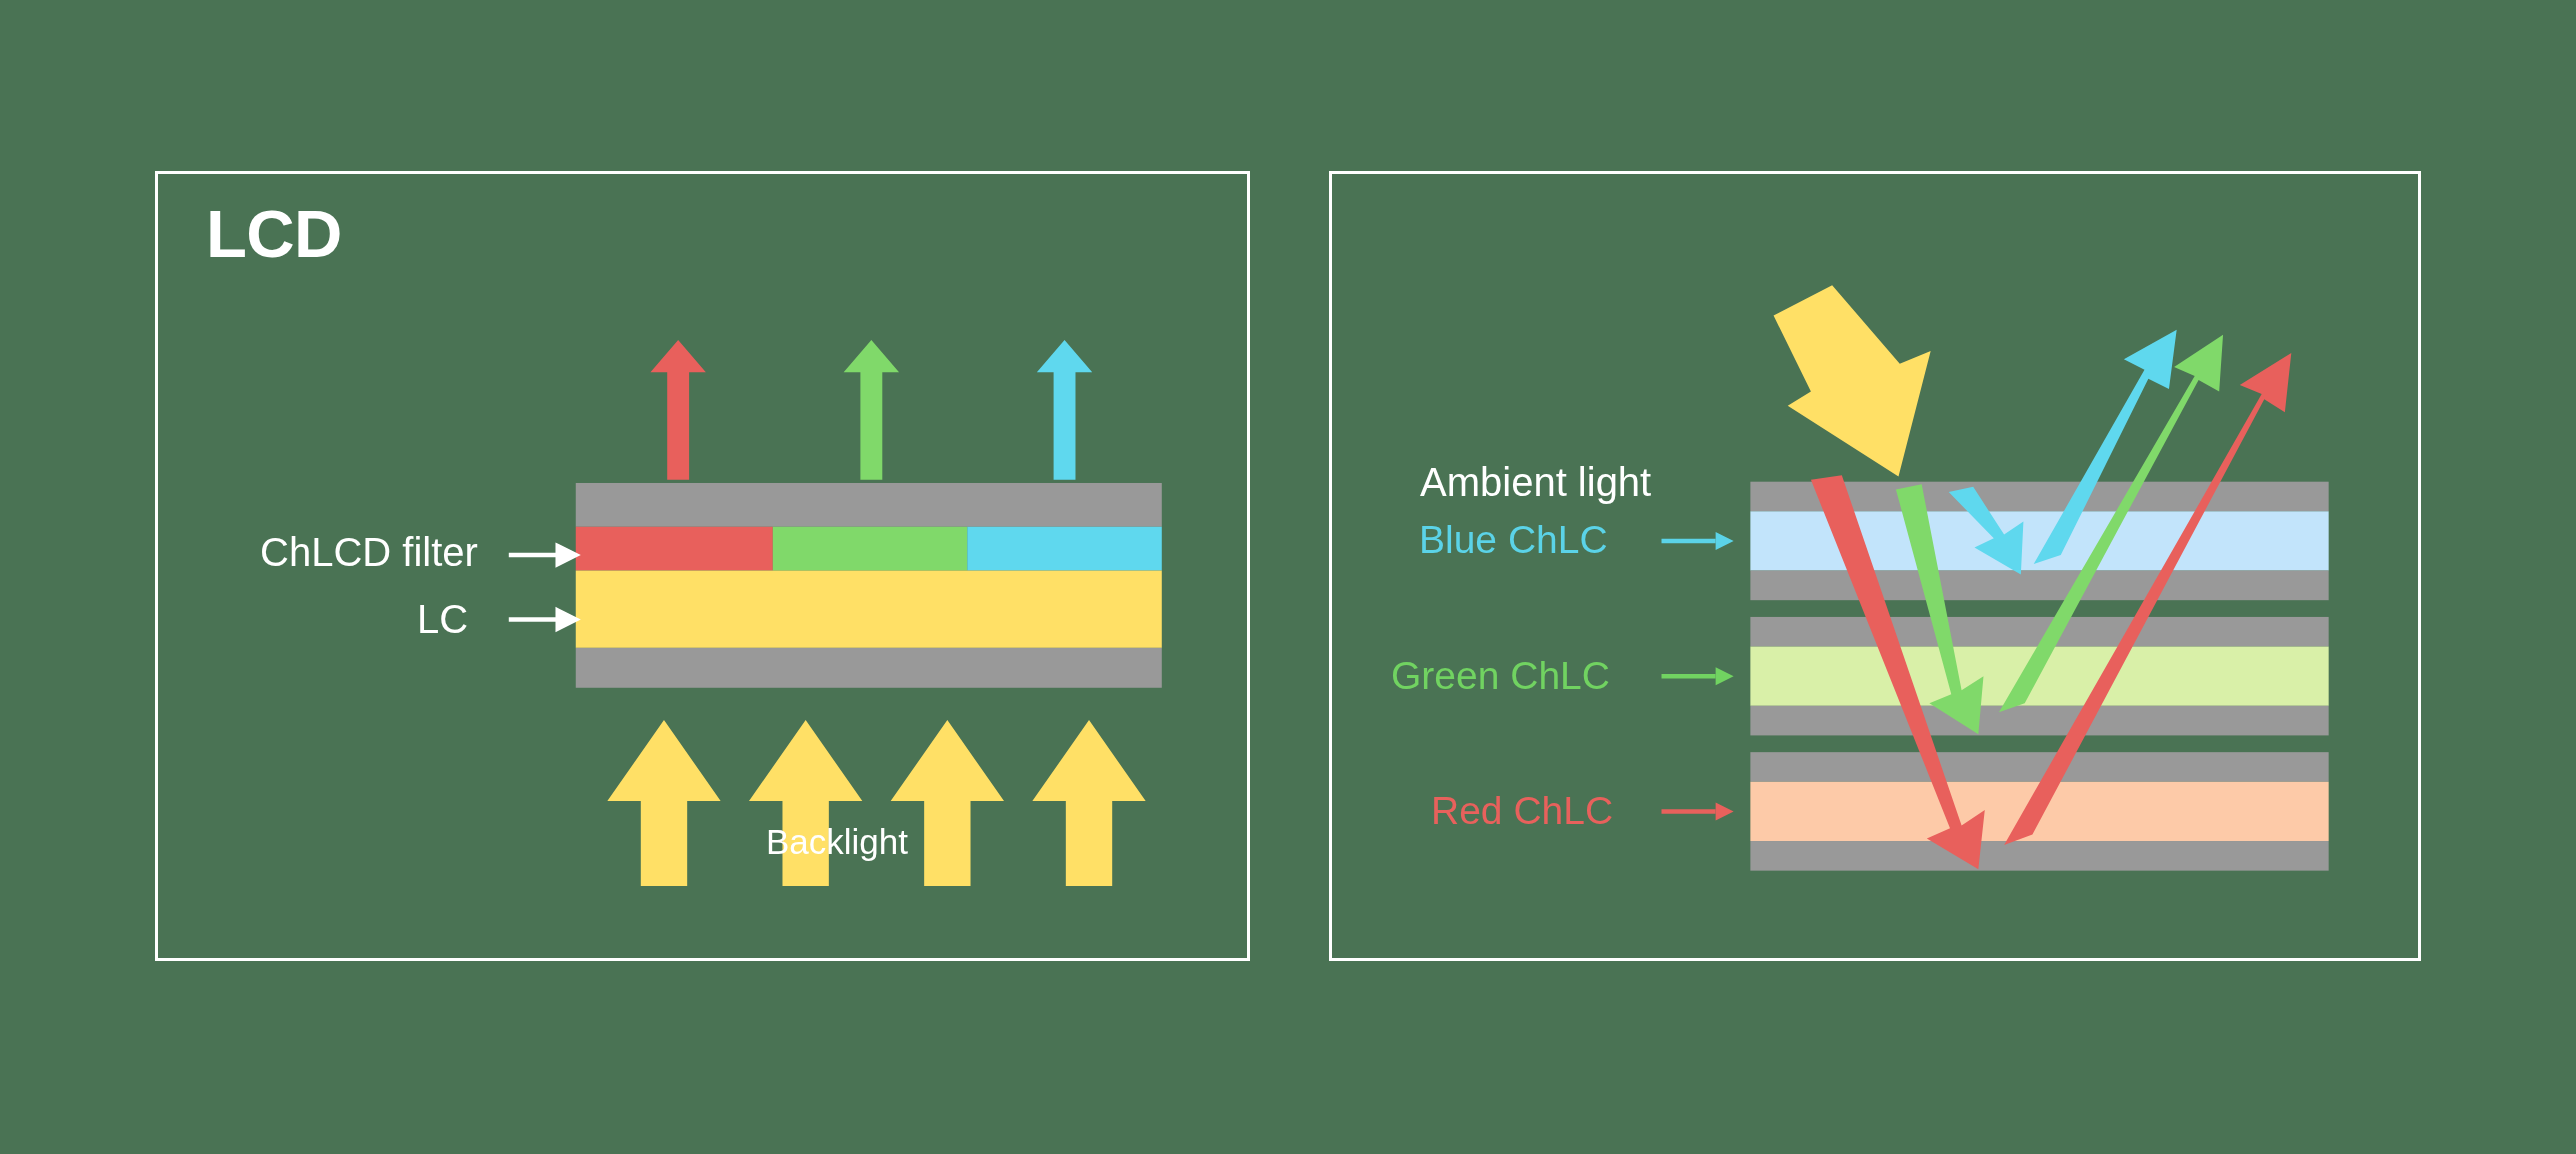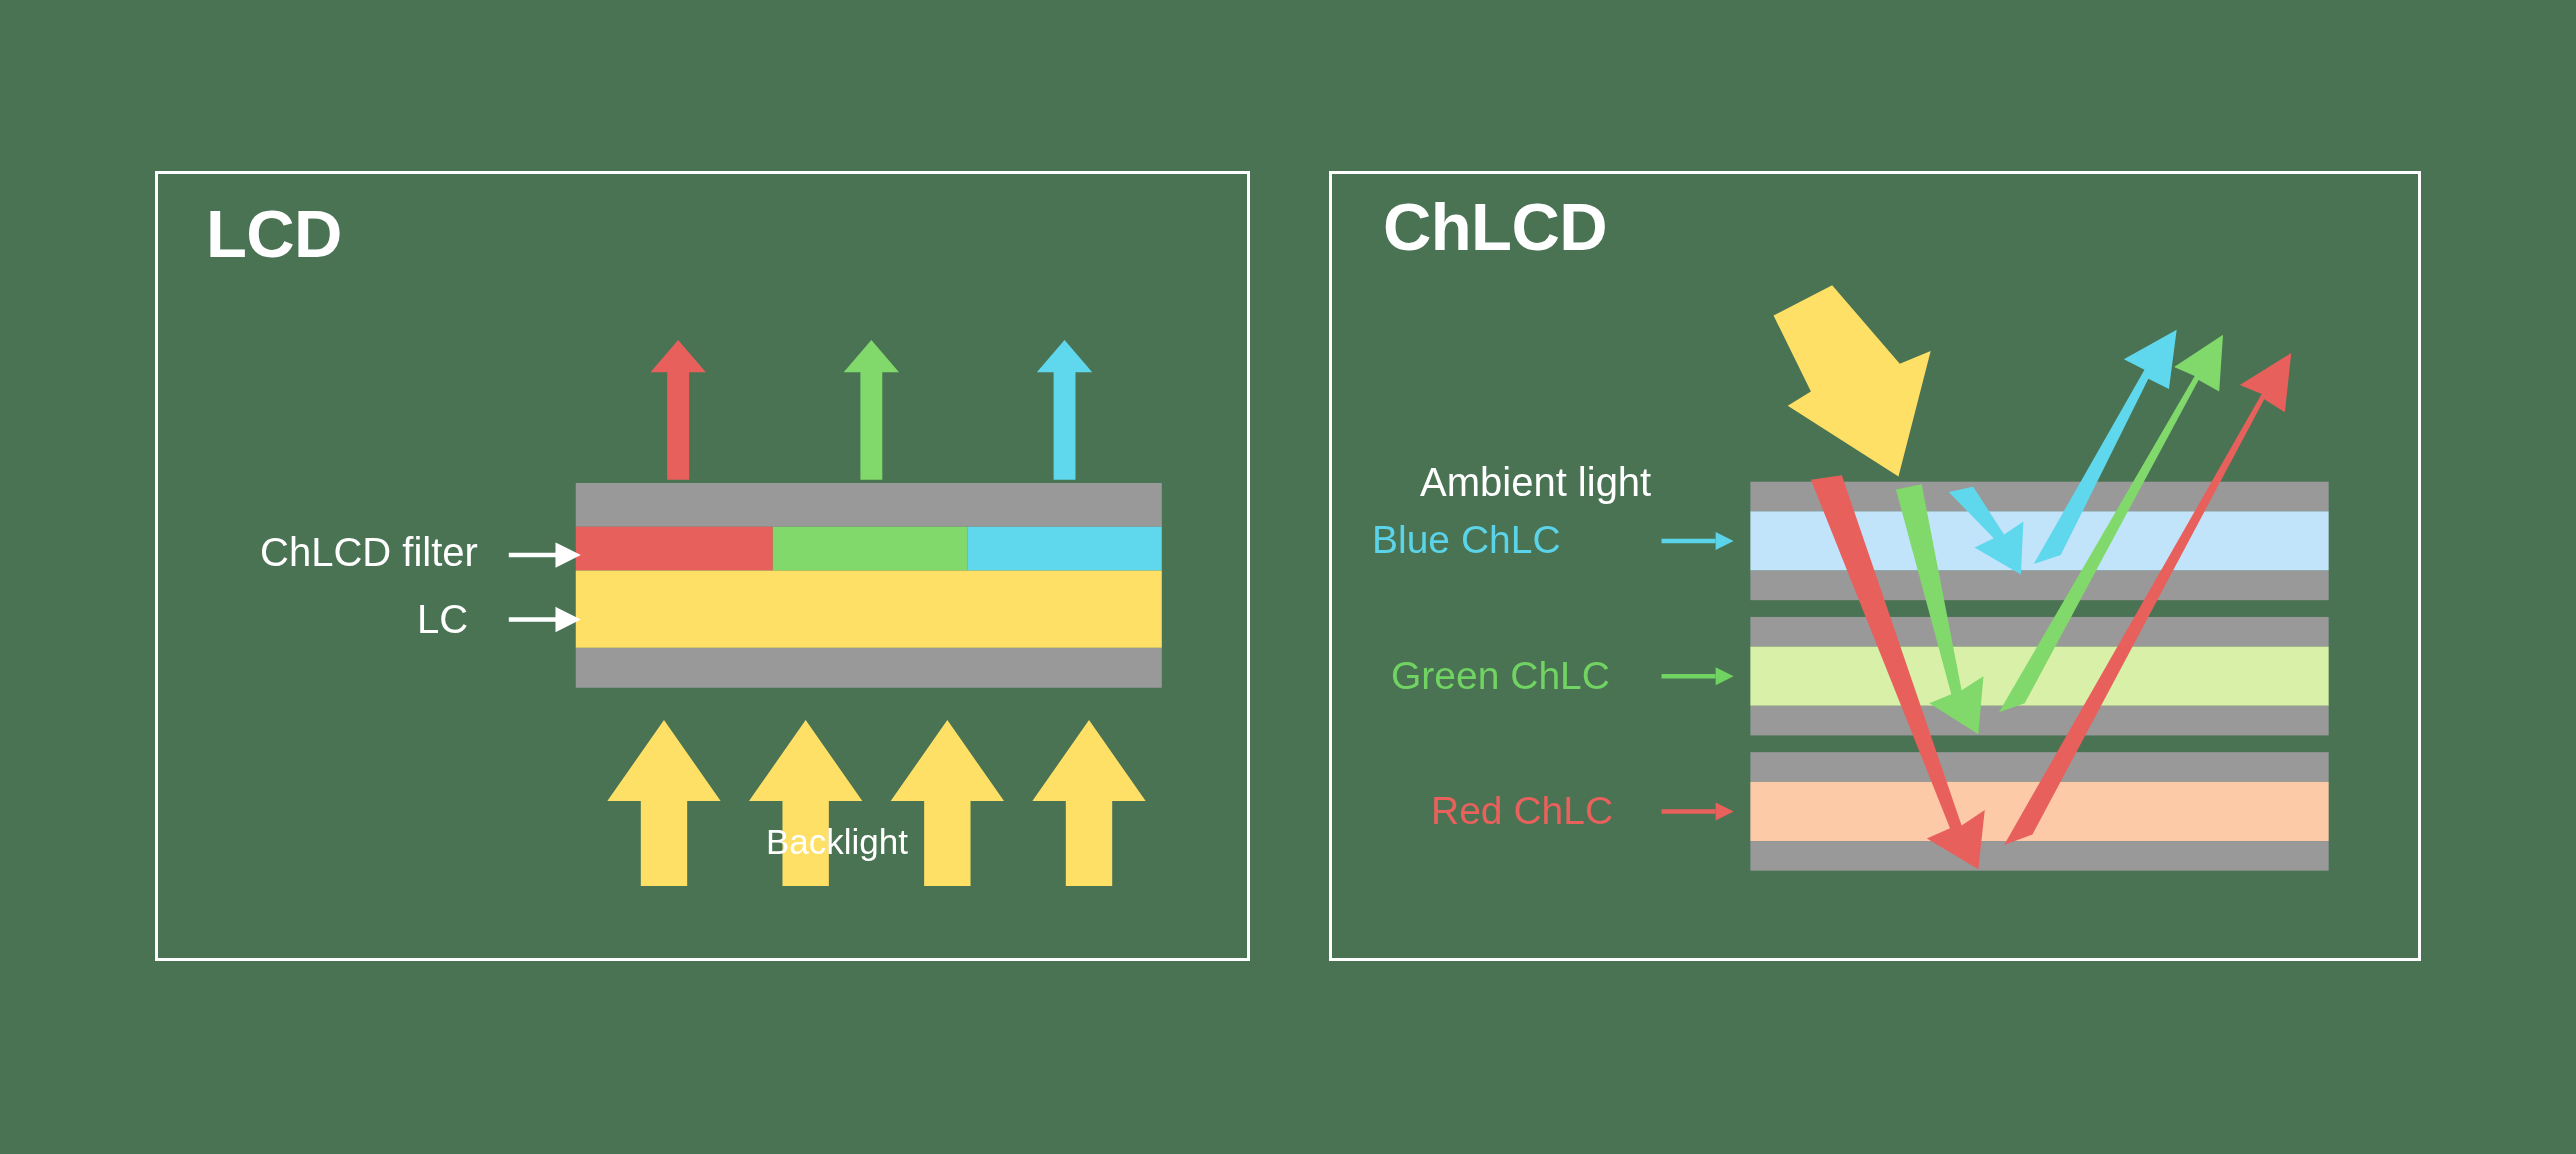--- a/index.html
+++ b/index.html
@@ -50,21 +50,21 @@
   .lbl-colorfilter { left: 260px; top: 532px; }
   .lbl-lc          { left: 417px; top: 599px; }
   .lbl-backlight   { left: 766px; top: 824px; font-size: 35px; }
 
   .chlc-label {
     position: absolute;
     font-size: 39px;
     line-height: 1;
     white-space: nowrap;
   }
-  .lbl-blue  { left: 1372px; top: 520px;  color: #5bd3e8; }
+  .lbl-blue  { left: 1419px; top: 520px;  color: #5bd3e8; }
   .lbl-green { left: 1391px; top: 656px; color: #71d361; }
   .lbl-red   { left: 1431px; top: 791px; color: #e8615c; }
 
   svg.layer { position: absolute; left: 0; top: 0; width: 2576px; height: 1154px; overflow: visible; }
 </style>
 </head>
 <body>
 
 <div id="stage">
 
@@ -101,21 +101,20 @@
       <path d="M 1435,1376 L 1435,1244 L 1383,1244 L 1471,1118 L 1559,1244 L 1507,1244 L 1507,1376 Z"></path>
       <path d="M 1655,1376 L 1655,1244 L 1603,1244 L 1691,1118 L 1779,1244 L 1727,1244 L 1727,1376 Z"></path>
     </g>
   </svg>
 
   <div class="plain-label lbl-colorfilter">ChLCD filter</div>
   <div class="plain-label lbl-lc">LC</div>
   <div class="plain-label lbl-backlight">Backlight</div>
 
   <div class="panel" id="panel-chlcd"></div>
-  <div class="panel-title" id="title-chlcd">ChLCD</div>
 
   <svg class="layer" viewBox="0 0 4000 1792">
     <defs>
       <clipPath id="clip-stack">
         <rect x="2718" y="748" width="898" height="600"></rect>
       </clipPath>
     </defs>
 
     <g>
       <rect x="2718" y="748" width="898" height="46" fill="#999999"></rect>

